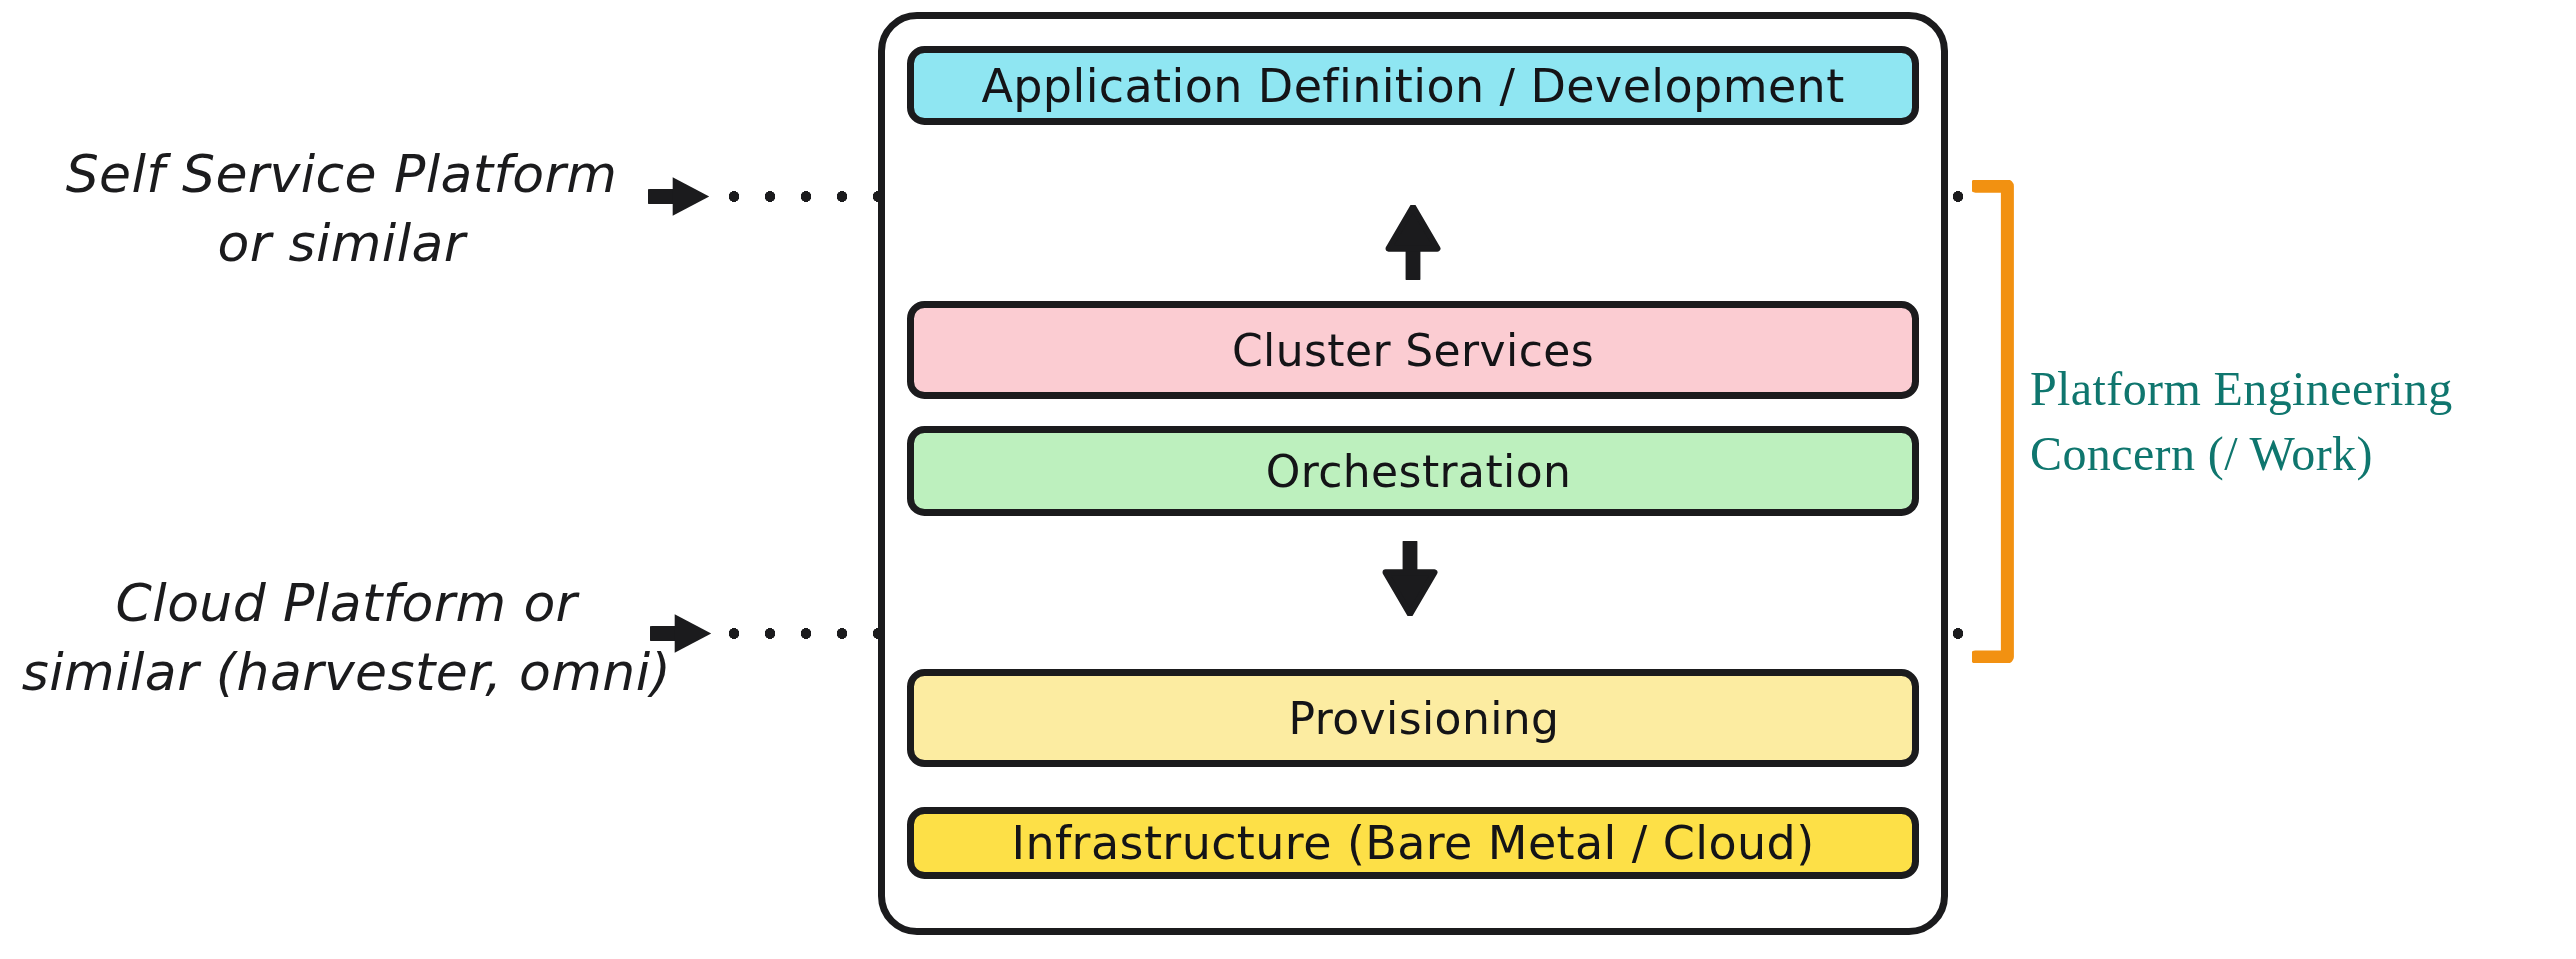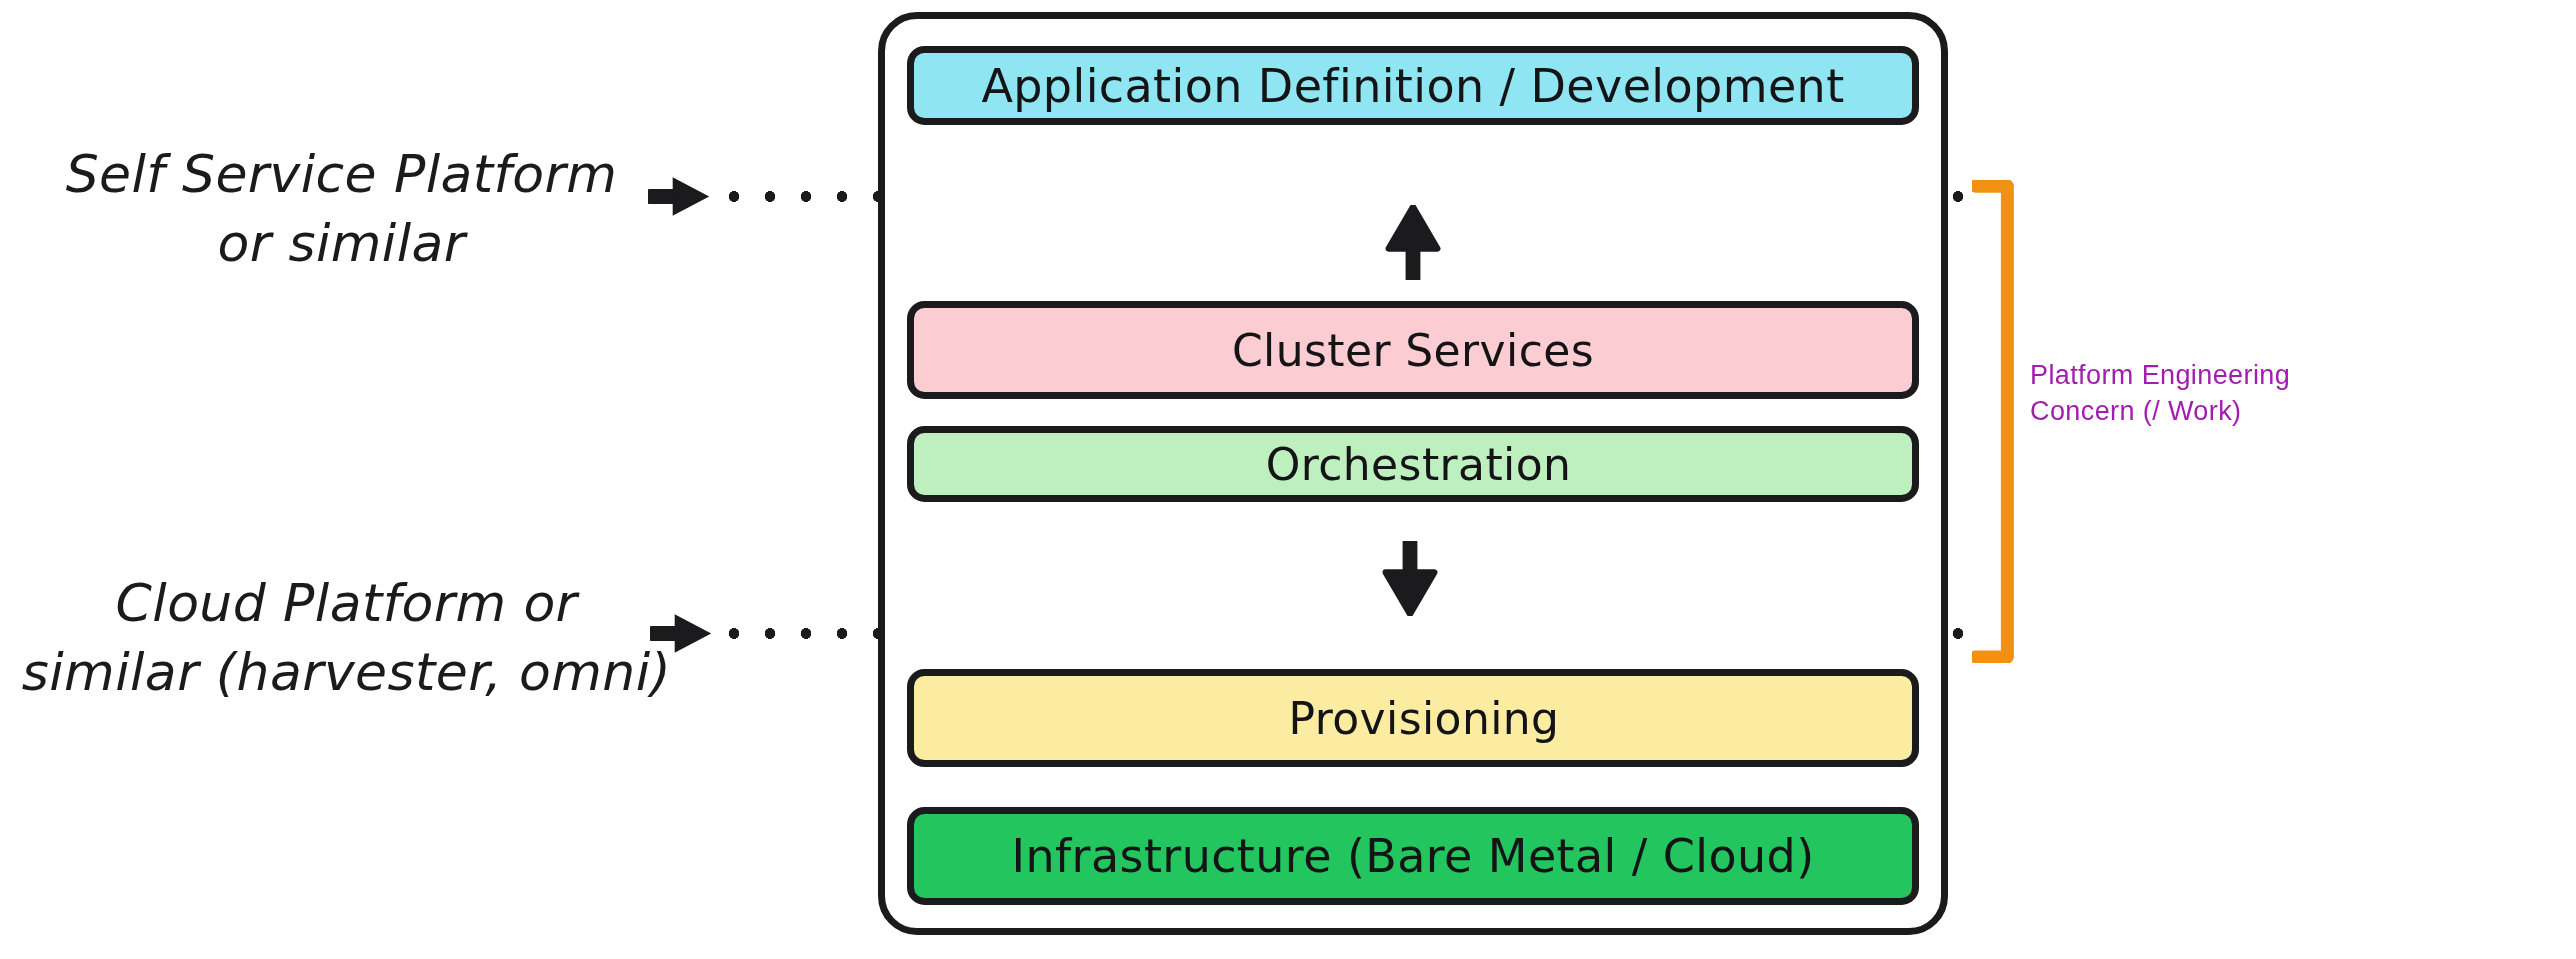--- a/index.html
+++ b/index.html
@@ -107,34 +107,34 @@
     background: #8FE6F2;
     font-size: 46px;
   }
   #layer-cluster-services {
     top: 301px;
     height: 98px;
     background: #FBCCD2;
   }
   #layer-orchestration {
     top: 426px;
-    height: 76px;
+    height: 90px;
     background: #BDF0BE;
     padding-left: 11px;
   }
   #layer-provisioning {
     top: 669px;
     height: 98px;
     background: #FCECA1;
     padding-left: 22px;
   }
   #layer-infrastructure {
     top: 807px;
-    height: 98px;
-    background: #22c55e;
+    height: 72px;
+    background: #fde047;
     font-size: 46px;
   }
 
   
   .v-arrow {
     position: absolute;
     width: 56px;
     height: 75px;
   }
   #arrow-up-to-boundary { left: 1385px; top: 205px; }
@@ -146,24 +146,24 @@
     left: 1972px;
     top: 180px;
     width: 46px;
     height: 483px;
   }
   #caption-platform-engineering {
     position: absolute;
     left: 2030px;
     top: 357px;
     width: 534px;
-    font-family: Liberation Sans, sans-serif;
-    font-size: 27px;
+    font-family: Liberation Serif, serif;
+    font-size: 48px;
     line-height: 1.35;
-    color: #a21caf;
+    color: #0f766e;
     letter-spacing: 0.4px;
     white-space: pre-line;
   }
 </style>
 </head>
 <body>
 
 <div id="canvas">
 
   <div class="side-label" id="label-self-service">Self Service Platform

